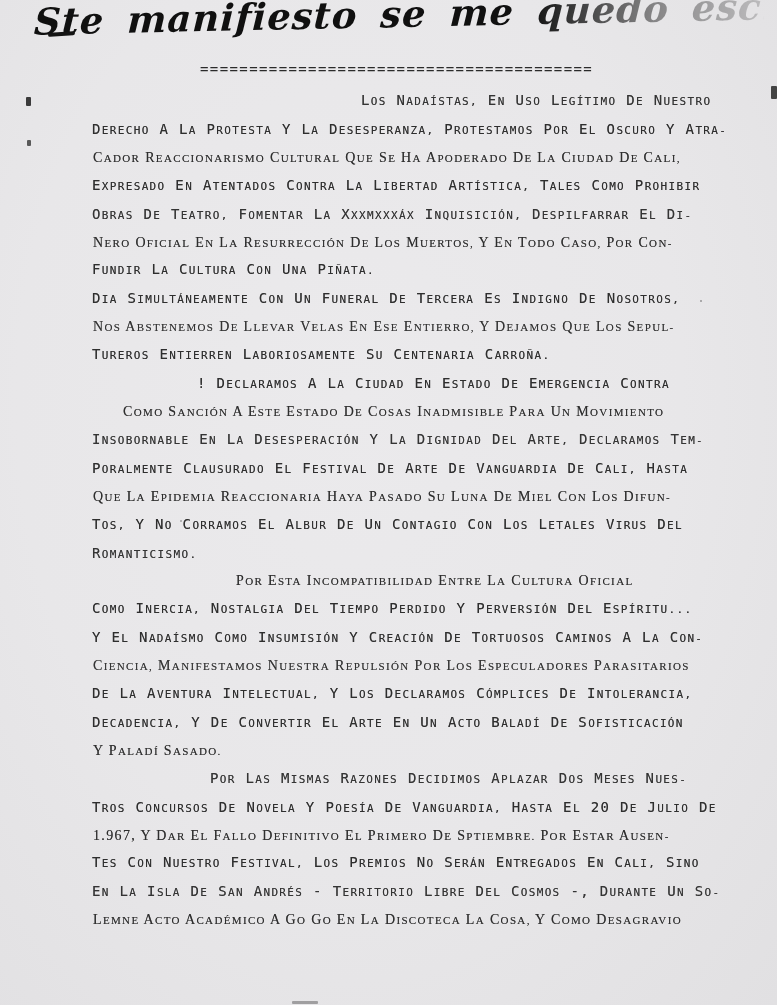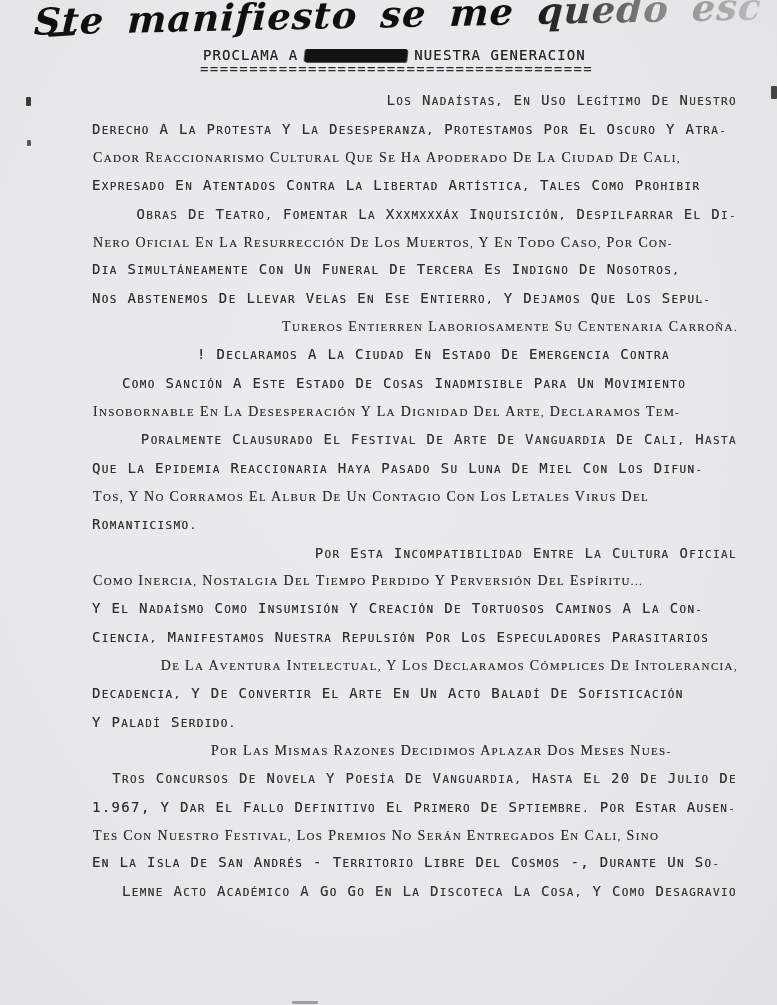--- a/index.html
+++ b/index.html
@@ -49,69 +49,69 @@
   
   .doc-body{
     position:absolute;left:92px;top:87px;width:645px;
   }
   .tline{
     white-space:pre;line-height:26.9px;font-size:14px;
     letter-spacing:1.35px;color:#2e2e2e;
     text-shadow:0 0 .6px rgba(20,20,20,.5);
   }
   .tline:nth-child(3n){transform:translateX(1px);font-family:Liberation Serif, serif;}
-  .tline:nth-child(4n+1){color:#343434;text-align:right;}
+  .tline:nth-child(4n+1){color:#343434;}
   .ci{font-size:14px;}
   .cr{font-size:11px;}
   
   .speck{position:absolute;background:#1c1c1c;border-radius:1px;}
   .sp1{left:26px;top:97px;width:5px;height:9px;opacity:.85;}
   .sp2{left:27px;top:140px;width:4px;height:6px;opacity:.7;}
   .sp3{left:771px;top:86px;width:6px;height:13px;opacity:.8;}
   .sp4{left:292px;top:1001px;width:26px;height:3px;opacity:.35;}
   .sp5{left:700px;top:300px;width:2px;height:2px;opacity:.4;}
   .sp6{left:180px;top:520px;width:2px;height:2px;opacity:.35;}
   .sp7{left:520px;top:860px;width:2px;height:2px;opacity:.4;}
 </style>
 </head>
 <body>
 
 <div class="page">
 
   <div class="handwriting">Ste manifiesto se me quedó escrito</div>
   <div class="hw-underline"></div>
 
-  <div class="title-row"><span>PROCLAMA A</span><span class="redaction"></span><span>NUESTRA GENERACION</span></div>
 
   <div class="title-underline">========================================</div>
 
   <div class="doc-body">
       <div class="tline" style="padding-left: 269px;"><span class="ci">L</span><span class="cr">OS</span> <span class="ci">N</span><span class="cr">ADAÍSTAS,</span> <span class="ci">E</span><span class="cr">N</span> <span class="ci">U</span><span class="cr">SO</span> <span class="ci">L</span><span class="cr">EGÍTIMO</span> <span class="ci">D</span><span class="cr">E</span> <span class="ci">N</span><span class="cr">UESTRO</span></div>
       <div class="tline" style="padding-left: 0px;"><span class="ci">D</span><span class="cr">ERECHO</span> <span class="ci">A</span><span class="cr"></span> <span class="ci">L</span><span class="cr">A</span> <span class="ci">P</span><span class="cr">ROTESTA</span> <span class="ci">Y</span><span class="cr"></span> <span class="ci">L</span><span class="cr">A</span> <span class="ci">D</span><span class="cr">ESESPERANZA,</span> <span class="ci">P</span><span class="cr">ROTESTAMOS</span> <span class="ci">P</span><span class="cr">OR</span> <span class="ci">E</span><span class="cr">L</span> <span class="ci">O</span><span class="cr">SCURO</span> <span class="ci">Y</span><span class="cr"></span> <span class="ci">A</span><span class="cr">TRA-</span></div>
       <div class="tline" style="padding-left: 0px;"><span class="ci">C</span><span class="cr">ADOR</span> <span class="ci">R</span><span class="cr">EACCIONARISMO</span> <span class="ci">C</span><span class="cr">ULTURAL</span> <span class="ci">Q</span><span class="cr">UE</span> <span class="ci">S</span><span class="cr">E</span> <span class="ci">H</span><span class="cr">A</span> <span class="ci">A</span><span class="cr">PODERADO</span> <span class="ci">D</span><span class="cr">E</span> <span class="ci">L</span><span class="cr">A</span> <span class="ci">C</span><span class="cr">IUDAD</span> <span class="ci">D</span><span class="cr">E</span> <span class="ci">C</span><span class="cr">ALI,</span></div>
       <div class="tline" style="padding-left: 0px;"><span class="ci">E</span><span class="cr">XPRESADO</span> <span class="ci">E</span><span class="cr">N</span> <span class="ci">A</span><span class="cr">TENTADOS</span> <span class="ci">C</span><span class="cr">ONTRA</span> <span class="ci">L</span><span class="cr">A</span> <span class="ci">L</span><span class="cr">IBERTAD</span> <span class="ci">A</span><span class="cr">RTÍSTICA,</span> <span class="ci">T</span><span class="cr">ALES</span> <span class="ci">C</span><span class="cr">OMO</span> <span class="ci">P</span><span class="cr">ROHIBIR</span></div>
       <div class="tline" style="padding-left: 0px;"><span class="ci">O</span><span class="cr">BRAS</span> <span class="ci">D</span><span class="cr">E</span> <span class="ci">T</span><span class="cr">EATRO,</span> <span class="ci">F</span><span class="cr">OMENTAR</span> <span class="ci">L</span><span class="cr">A</span> <span class="ci">X</span><span class="cr">XXMXXXÁX</span> <span class="ci">I</span><span class="cr">NQUISICIÓN,</span> <span class="ci">D</span><span class="cr">ESPILFARRAR</span> <span class="ci">E</span><span class="cr">L</span> <span class="ci">D</span><span class="cr">I-</span></div>
       <div class="tline" style="padding-left: 0px;"><span class="ci">N</span><span class="cr">ERO</span> <span class="ci">O</span><span class="cr">FICIAL</span> <span class="ci">E</span><span class="cr">N</span> <span class="ci">L</span><span class="cr">A</span> <span class="ci">R</span><span class="cr">ESURRECCIÓN</span> <span class="ci">D</span><span class="cr">E</span> <span class="ci">L</span><span class="cr">OS</span> <span class="ci">M</span><span class="cr">UERTOS,</span> <span class="ci">Y</span><span class="cr"></span> <span class="ci">E</span><span class="cr">N</span> <span class="ci">T</span><span class="cr">ODO</span> <span class="ci">C</span><span class="cr">ASO,</span> <span class="ci">P</span><span class="cr">OR</span> <span class="ci">C</span><span class="cr">ON-</span></div>
+      <div class="tline" style="padding-left: 0px;"><span class="ci">F</span><span class="cr">UNDIR</span> <span class="ci">L</span><span class="cr">A</span> <span class="ci">C</span><span class="cr">ULTURA</span> <span class="ci">C</span><span class="cr">ON</span> <span class="ci">U</span><span class="cr">NA</span> <span class="ci">P</span><span class="cr">IÑATA.</span></div>
       <div class="tline" style="padding-left: 0px;"><span class="ci">D</span><span class="cr">IA</span> <span class="ci">S</span><span class="cr">IMULTÁNEAMENTE</span> <span class="ci">C</span><span class="cr">ON</span> <span class="ci">U</span><span class="cr">N</span> <span class="ci">F</span><span class="cr">UNERAL</span> <span class="ci">D</span><span class="cr">E</span> <span class="ci">T</span><span class="cr">ERCERA</span> <span class="ci">E</span><span class="cr">S</span> <span class="ci">I</span><span class="cr">NDIGNO</span> <span class="ci">D</span><span class="cr">E</span> <span class="ci">N</span><span class="cr">OSOTROS,</span></div>
       <div class="tline" style="padding-left: 0px;"><span class="ci">N</span><span class="cr">OS</span> <span class="ci">A</span><span class="cr">BSTENEMOS</span> <span class="ci">D</span><span class="cr">E</span> <span class="ci">L</span><span class="cr">LEVAR</span> <span class="ci">V</span><span class="cr">ELAS</span> <span class="ci">E</span><span class="cr">N</span> <span class="ci">E</span><span class="cr">SE</span> <span class="ci">E</span><span class="cr">NTIERRO,</span> <span class="ci">Y</span><span class="cr"></span> <span class="ci">D</span><span class="cr">EJAMOS</span> <span class="ci">Q</span><span class="cr">UE</span> <span class="ci">L</span><span class="cr">OS</span> <span class="ci">S</span><span class="cr">EPUL-</span></div>
       <div class="tline" style="padding-left: 0px;"><span class="ci">T</span><span class="cr">UREROS</span> <span class="ci">E</span><span class="cr">NTIERREN</span> <span class="ci">L</span><span class="cr">ABORIOSAMENTE</span> <span class="ci">S</span><span class="cr">U</span> <span class="ci">C</span><span class="cr">ENTENARIA</span> <span class="ci">C</span><span class="cr">ARROÑA.</span></div>
       <div class="tline" style="padding-left: 105px;"><span class="ci">!</span> <span class="ci">D</span><span class="cr">ECLARAMOS</span> <span class="ci">A</span><span class="cr"></span> <span class="ci">L</span><span class="cr">A</span> <span class="ci">C</span><span class="cr">IUDAD</span> <span class="ci">E</span><span class="cr">N</span> <span class="ci">E</span><span class="cr">STADO</span> <span class="ci">D</span><span class="cr">E</span> <span class="ci">E</span><span class="cr">MERGENCIA</span> <span class="ci">C</span><span class="cr">ONTRA</span></div>
       <div class="tline" style="padding-left: 30px;"><span class="ci">C</span><span class="cr">OMO</span> <span class="ci">S</span><span class="cr">ANCIÓN</span> <span class="ci">A</span><span class="cr"></span> <span class="ci">E</span><span class="cr">STE</span> <span class="ci">E</span><span class="cr">STADO</span> <span class="ci">D</span><span class="cr">E</span> <span class="ci">C</span><span class="cr">OSAS</span> <span class="ci">I</span><span class="cr">NADMISIBLE</span> <span class="ci">P</span><span class="cr">ARA</span> <span class="ci">U</span><span class="cr">N</span> <span class="ci">M</span><span class="cr">OVIMIENTO</span></div>
       <div class="tline" style="padding-left: 0px;"><span class="ci">I</span><span class="cr">NSOBORNABLE</span> <span class="ci">E</span><span class="cr">N</span> <span class="ci">L</span><span class="cr">A</span> <span class="ci">D</span><span class="cr">ESESPERACIÓN</span> <span class="ci">Y</span><span class="cr"></span> <span class="ci">L</span><span class="cr">A</span> <span class="ci">D</span><span class="cr">IGNIDAD</span> <span class="ci">D</span><span class="cr">EL</span> <span class="ci">A</span><span class="cr">RTE,</span> <span class="ci">D</span><span class="cr">ECLARAMOS</span> <span class="ci">T</span><span class="cr">EM-</span></div>
       <div class="tline" style="padding-left: 0px;"><span class="ci">P</span><span class="cr">ORALMENTE</span> <span class="ci">C</span><span class="cr">LAUSURADO</span> <span class="ci">E</span><span class="cr">L</span> <span class="ci">F</span><span class="cr">ESTIVAL</span> <span class="ci">D</span><span class="cr">E</span> <span class="ci">A</span><span class="cr">RTE</span> <span class="ci">D</span><span class="cr">E</span> <span class="ci">V</span><span class="cr">ANGUARDIA</span> <span class="ci">D</span><span class="cr">E</span> <span class="ci">C</span><span class="cr">ALI,</span> <span class="ci">H</span><span class="cr">ASTA</span></div>
       <div class="tline" style="padding-left: 0px;"><span class="ci">Q</span><span class="cr">UE</span> <span class="ci">L</span><span class="cr">A</span> <span class="ci">E</span><span class="cr">PIDEMIA</span> <span class="ci">R</span><span class="cr">EACCIONARIA</span> <span class="ci">H</span><span class="cr">AYA</span> <span class="ci">P</span><span class="cr">ASADO</span> <span class="ci">S</span><span class="cr">U</span> <span class="ci">L</span><span class="cr">UNA</span> <span class="ci">D</span><span class="cr">E</span> <span class="ci">M</span><span class="cr">IEL</span> <span class="ci">C</span><span class="cr">ON</span> <span class="ci">L</span><span class="cr">OS</span> <span class="ci">D</span><span class="cr">IFUN-</span></div>
       <div class="tline" style="padding-left: 0px;"><span class="ci">T</span><span class="cr">OS,</span> <span class="ci">Y</span><span class="cr"></span> <span class="ci">N</span><span class="cr">O</span> <span class="ci">C</span><span class="cr">ORRAMOS</span> <span class="ci">E</span><span class="cr">L</span> <span class="ci">A</span><span class="cr">LBUR</span> <span class="ci">D</span><span class="cr">E</span> <span class="ci">U</span><span class="cr">N</span> <span class="ci">C</span><span class="cr">ONTAGIO</span> <span class="ci">C</span><span class="cr">ON</span> <span class="ci">L</span><span class="cr">OS</span> <span class="ci">L</span><span class="cr">ETALES</span> <span class="ci">V</span><span class="cr">IRUS</span> <span class="ci">D</span><span class="cr">EL</span></div>
       <div class="tline" style="padding-left: 0px;"><span class="ci">R</span><span class="cr">OMANTICISMO.</span></div>
       <div class="tline" style="padding-left: 143px;"><span class="ci">P</span><span class="cr">OR</span> <span class="ci">E</span><span class="cr">STA</span> <span class="ci">I</span><span class="cr">NCOMPATIBILIDAD</span> <span class="ci">E</span><span class="cr">NTRE</span> <span class="ci">L</span><span class="cr">A</span> <span class="ci">C</span><span class="cr">ULTURA</span> <span class="ci">O</span><span class="cr">FICIAL</span></div>
       <div class="tline" style="padding-left: 0px;"><span class="ci">C</span><span class="cr">OMO</span> <span class="ci">I</span><span class="cr">NERCIA,</span> <span class="ci">N</span><span class="cr">OSTALGIA</span> <span class="ci">D</span><span class="cr">EL</span> <span class="ci">T</span><span class="cr">IEMPO</span> <span class="ci">P</span><span class="cr">ERDIDO</span> <span class="ci">Y</span><span class="cr"></span> <span class="ci">P</span><span class="cr">ERVERSIÓN</span> <span class="ci">D</span><span class="cr">EL</span> <span class="ci">E</span><span class="cr">SPÍRITU...</span></div>
       <div class="tline" style="padding-left: 0px;"><span class="ci">Y</span><span class="cr"></span> <span class="ci">E</span><span class="cr">L</span> <span class="ci">N</span><span class="cr">ADAÍSMO</span> <span class="ci">C</span><span class="cr">OMO</span> <span class="ci">I</span><span class="cr">NSUMISIÓN</span> <span class="ci">Y</span><span class="cr"></span> <span class="ci">C</span><span class="cr">REACIÓN</span> <span class="ci">D</span><span class="cr">E</span> <span class="ci">T</span><span class="cr">ORTUOSOS</span> <span class="ci">C</span><span class="cr">AMINOS</span> <span class="ci">A</span><span class="cr"></span> <span class="ci">L</span><span class="cr">A</span> <span class="ci">C</span><span class="cr">ON-</span></div>
       <div class="tline" style="padding-left: 0px;"><span class="ci">C</span><span class="cr">IENCIA,</span> <span class="ci">M</span><span class="cr">ANIFESTAMOS</span> <span class="ci">N</span><span class="cr">UESTRA</span> <span class="ci">R</span><span class="cr">EPULSIÓN</span> <span class="ci">P</span><span class="cr">OR</span> <span class="ci">L</span><span class="cr">OS</span> <span class="ci">E</span><span class="cr">SPECULADORES</span> <span class="ci">P</span><span class="cr">ARASITARIOS</span></div>
       <div class="tline" style="padding-left: 0px;"><span class="ci">D</span><span class="cr">E</span> <span class="ci">L</span><span class="cr">A</span> <span class="ci">A</span><span class="cr">VENTURA</span> <span class="ci">I</span><span class="cr">NTELECTUAL,</span> <span class="ci">Y</span><span class="cr"></span> <span class="ci">L</span><span class="cr">OS</span> <span class="ci">D</span><span class="cr">ECLARAMOS</span> <span class="ci">C</span><span class="cr">ÓMPLICES</span> <span class="ci">D</span><span class="cr">E</span> <span class="ci">I</span><span class="cr">NTOLERANCIA,</span></div>
       <div class="tline" style="padding-left: 0px;"><span class="ci">D</span><span class="cr">ECADENCIA,</span> <span class="ci">Y</span><span class="cr"></span> <span class="ci">D</span><span class="cr">E</span> <span class="ci">C</span><span class="cr">ONVERTIR</span> <span class="ci">E</span><span class="cr">L</span> <span class="ci">A</span><span class="cr">RTE</span> <span class="ci">E</span><span class="cr">N</span> <span class="ci">U</span><span class="cr">N</span> <span class="ci">A</span><span class="cr">CTO</span> <span class="ci">B</span><span class="cr">ALADÍ</span> <span class="ci">D</span><span class="cr">E</span> <span class="ci">S</span><span class="cr">OFISTICACIÓN</span></div>
-      <div class="tline" style="padding-left: 0px;"><span class="ci">Y</span><span class="cr"></span> <span class="ci">P</span><span class="cr">ALADÍ</span> <span class="ci">S</span><span class="cr">ERDIDO.</span></div>
+      <div class="tline" style="padding-left: 0px;"><span class="ci">Y</span><span class="cr"></span> <span class="ci">P</span><span class="cr">ALADÍ</span> <span class="ci">S</span><span class="cr">ASADO.</span></div>
       <div class="tline" style="padding-left: 118px;"><span class="ci">P</span><span class="cr">OR</span> <span class="ci">L</span><span class="cr">AS</span> <span class="ci">M</span><span class="cr">ISMAS</span> <span class="ci">R</span><span class="cr">AZONES</span> <span class="ci">D</span><span class="cr">ECIDIMOS</span> <span class="ci">A</span><span class="cr">PLAZAR</span> <span class="ci">D</span><span class="cr">OS</span> <span class="ci">M</span><span class="cr">ESES</span> <span class="ci">N</span><span class="cr">UES-</span></div>
       <div class="tline" style="padding-left: 0px;"><span class="ci">T</span><span class="cr">ROS</span> <span class="ci">C</span><span class="cr">ONCURSOS</span> <span class="ci">D</span><span class="cr">E</span> <span class="ci">N</span><span class="cr">OVELA</span> <span class="ci">Y</span><span class="cr"></span> <span class="ci">P</span><span class="cr">OESÍA</span> <span class="ci">D</span><span class="cr">E</span> <span class="ci">V</span><span class="cr">ANGUARDIA,</span> <span class="ci">H</span><span class="cr">ASTA</span> <span class="ci">E</span><span class="cr">L</span> <span class="ci">20</span> <span class="ci">D</span><span class="cr">E</span> <span class="ci">J</span><span class="cr">ULIO</span> <span class="ci">D</span><span class="cr">E</span></div>
       <div class="tline" style="padding-left: 0px;"><span class="ci">1.967,</span> <span class="ci">Y</span><span class="cr"></span> <span class="ci">D</span><span class="cr">AR</span> <span class="ci">E</span><span class="cr">L</span> <span class="ci">F</span><span class="cr">ALLO</span> <span class="ci">D</span><span class="cr">EFINITIVO</span> <span class="ci">E</span><span class="cr">L</span> <span class="ci">P</span><span class="cr">RIMERO</span> <span class="ci">D</span><span class="cr">E</span> <span class="ci">S</span><span class="cr">PTIEMBRE.</span> <span class="ci">P</span><span class="cr">OR</span> <span class="ci">E</span><span class="cr">STAR</span> <span class="ci">A</span><span class="cr">USEN-</span></div>
       <div class="tline" style="padding-left: 0px;"><span class="ci">T</span><span class="cr">ES</span> <span class="ci">C</span><span class="cr">ON</span> <span class="ci">N</span><span class="cr">UESTRO</span> <span class="ci">F</span><span class="cr">ESTIVAL,</span> <span class="ci">L</span><span class="cr">OS</span> <span class="ci">P</span><span class="cr">REMIOS</span> <span class="ci">N</span><span class="cr">O</span> <span class="ci">S</span><span class="cr">ERÁN</span> <span class="ci">E</span><span class="cr">NTREGADOS</span> <span class="ci">E</span><span class="cr">N</span> <span class="ci">C</span><span class="cr">ALI,</span> <span class="ci">S</span><span class="cr">INO</span></div>
       <div class="tline" style="padding-left: 0px;"><span class="ci">E</span><span class="cr">N</span> <span class="ci">L</span><span class="cr">A</span> <span class="ci">I</span><span class="cr">SLA</span> <span class="ci">D</span><span class="cr">E</span> <span class="ci">S</span><span class="cr">AN</span> <span class="ci">A</span><span class="cr">NDRÉS</span> <span class="ci">-</span> <span class="ci">T</span><span class="cr">ERRITORIO</span> <span class="ci">L</span><span class="cr">IBRE</span> <span class="ci">D</span><span class="cr">EL</span> <span class="ci">C</span><span class="cr">OSMOS</span> <span class="ci">-,</span> <span class="ci">D</span><span class="cr">URANTE</span> <span class="ci">U</span><span class="cr">N</span> <span class="ci">S</span><span class="cr">O-</span></div>
       <div class="tline" style="padding-left: 0px;"><span class="ci">L</span><span class="cr">EMNE</span> <span class="ci">A</span><span class="cr">CTO</span> <span class="ci">A</span><span class="cr">CADÉMICO</span> <span class="ci">A</span><span class="cr"></span> <span class="ci">G</span><span class="cr">O</span> <span class="ci">G</span><span class="cr">O</span> <span class="ci">E</span><span class="cr">N</span> <span class="ci">L</span><span class="cr">A</span> <span class="ci">D</span><span class="cr">ISCOTECA</span> <span class="ci">L</span><span class="cr">A</span> <span class="ci">C</span><span class="cr">OSA,</span> <span class="ci">Y</span><span class="cr"></span> <span class="ci">C</span><span class="cr">OMO</span> <span class="ci">D</span><span class="cr">ESAGRAVIO</span></div>
     </div>
 
   <div class="speck sp1"></div>
   <div class="speck sp2"></div>

